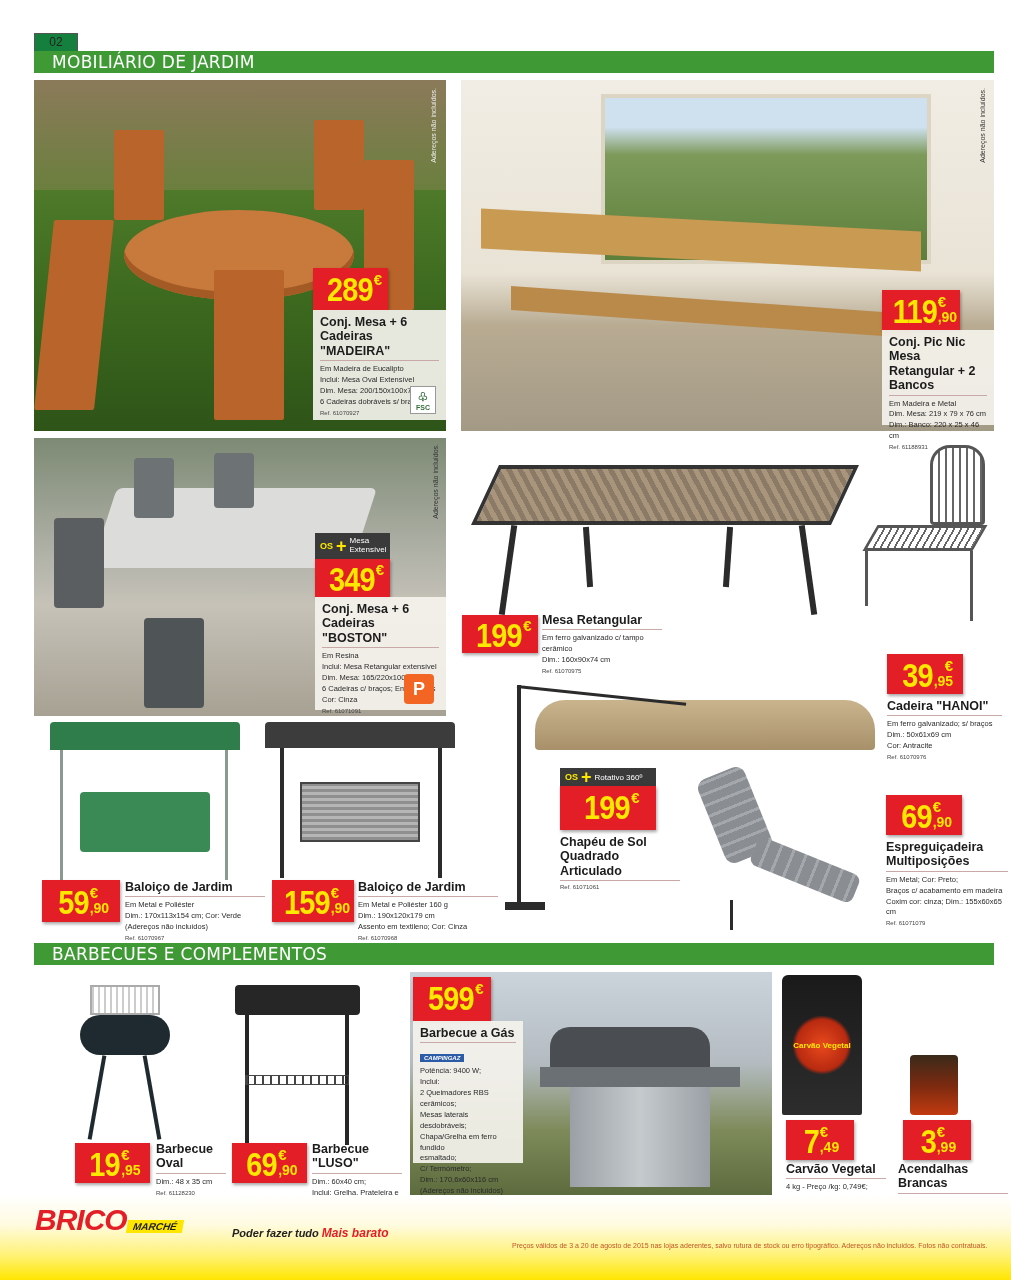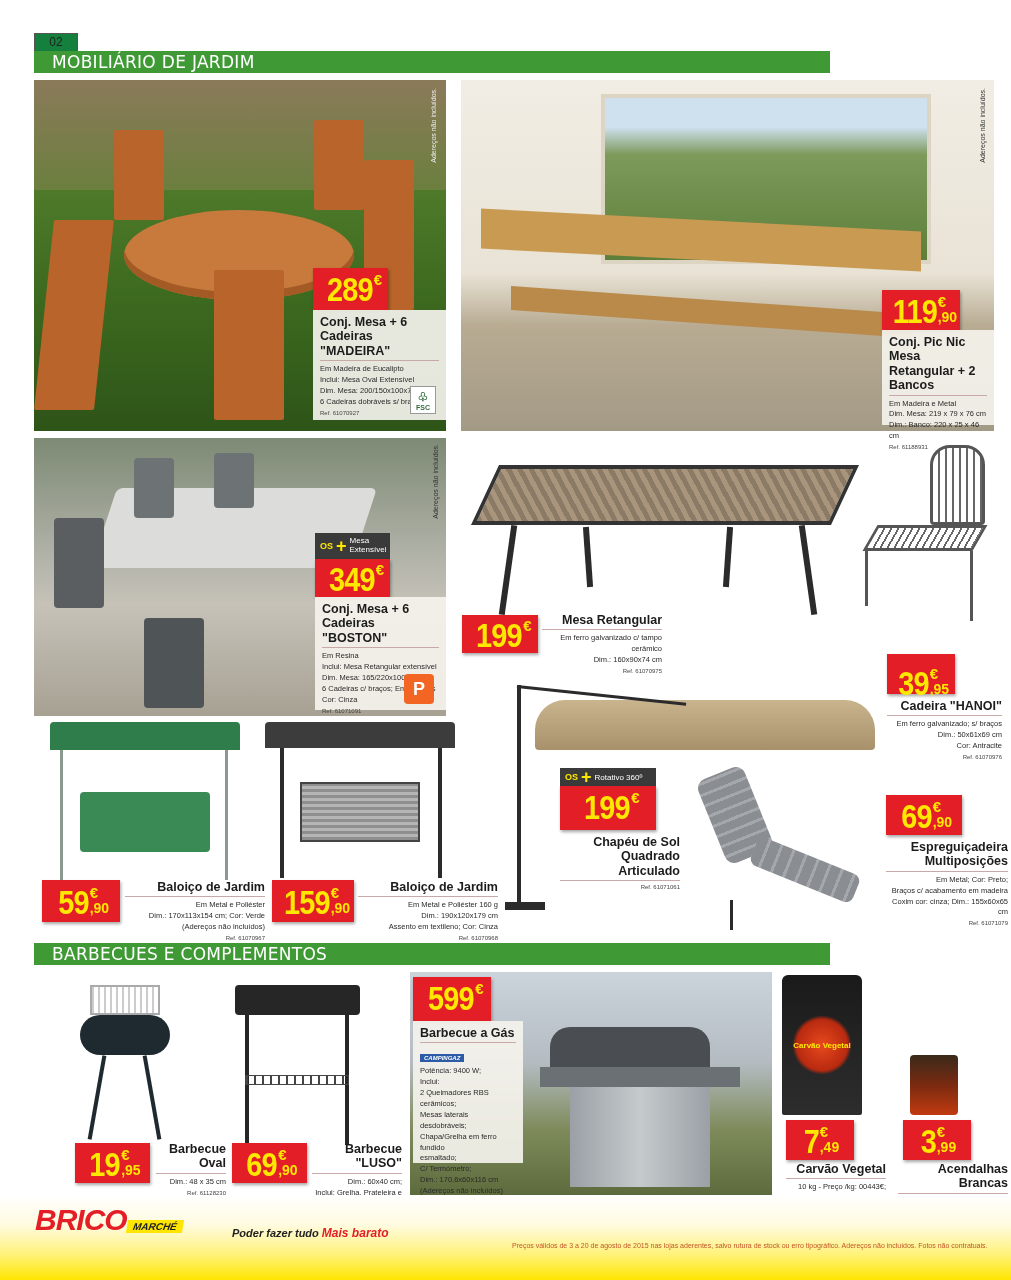--- a/index.html
+++ b/index.html
@@ -1,31 +1,31 @@
 <!DOCTYPE html>
 <html><head>
 <meta charset="utf-8">
 <style>
   * { box-sizing: border-box; margin: 0; padding: 0; }
   body { width: 1011px; height: 1280px; background: #ffffff; font-family: "Liberation Sans", sans-serif; position: relative; overflow: hidden; }
   .abs { position: absolute; }
   .page-num { left: 34px; top: 33px; width: 44px; height: 18px; border: 1px solid #555; border-bottom: none; background: #15803d; font-size: 12px; color: #222; text-align: center; line-height: 17px; }
-  .section-bar { left: 34px; height: 22px; width: 796px; background: #3f9a35; color: #fff; font-size: 17px; line-height: 22px; padding-left: 18px; font-family: "DejaVu Sans", sans-serif; letter-spacing: 0.3px; }
+  .section-bar { left: 34px; height: 22px; width: 960px; background: #3f9a35; color: #fff; font-size: 17px; line-height: 22px; padding-left: 18px; font-family: "DejaVu Sans", sans-serif; letter-spacing: 0.3px; }
   .photo { overflow: hidden; }
   .grass { background: linear-gradient(180deg, #6b8a3e 0%, #4f7a2a 30%, #3d6b1f 60%, #2e5418 100%); }
   .picnic { background: linear-gradient(180deg, #f1ede4 0%, #e9e3d6 55%, #b8ab92 70%, #a39a86 100%); }
   .picnic .window { position:absolute; left:140px; top:14px; width:330px; height:170px; background: linear-gradient(180deg,#cfe0ef 0%,#cfe0ef 18%,#7d9a5b 35%,#5d7f3a 100%); border:4px solid #ddd5c3; }
   .boston { background: linear-gradient(180deg, #7d8a74 0%, #aeb0a6 40%, #c6c2b8 60%, #a7a193 100%); }
   .tag { background: #e41e26; color: #ffe800; font-weight: bold; font-family: "Liberation Sans Narrow", "Liberation Sans", sans-serif; line-height: 1; display: flex; align-items: flex-start; justify-content: center; box-shadow: 1px 2px 3px rgba(0,0,0,0.35); }
   .tag .main { font-size: 34px; letter-spacing: -1px; transform: scaleX(0.85); transform-origin: right center; }
   .tag .sup { display: flex; flex-direction: column; font-size: 15px; margin-left: 1px; }
   .tag .sup .eur { font-size: 15px; }
   .tag .sup .cents { font-size: 14px; margin-top: 1px; }
   .info { background: rgba(244,242,236,0.93); padding: 5px 7px; color: #222; }
-  .info-plain { color: #222; text-align: right; }
+  .info-plain { color: #222; }
   .pname { font-size: 12.5px; font-weight: bold; line-height: 1.15; color: #1c1c1c; border-bottom: 1px solid #c9a8a8; padding-bottom: 2px; margin-bottom: 3px; font-family: "Liberation Sans", sans-serif; }
   .pdesc { font-size: 7.5px; line-height: 1.45; color: #2a2a2a; }
   .pref { font-size: 6px; color: #444; margin-top: 2px; }
   .extra-band { background: #3a3a3a; color: #fff; font-size: 8px; display: flex; align-items: center; padding: 2px 5px; gap: 3px; }
   .extra-band .os { color: #ffe800; font-size: 9px; font-weight: bold; }
   .extra-band .plus { color: #ffe800; font-size: 18px; font-weight: bold; line-height: 14px; }
   .vert-note { writing-mode: vertical-rl; transform: rotate(180deg); font-size: 7px; color: #333; }
   .logo-fsc { width: 26px; height: 28px; border: 1px solid #999; background: #fff; display: flex; flex-direction: column; align-items: center; justify-content: center; font-size: 7px; color: #356c3c; font-weight: bold; }
   .logo-perfect { width: 30px; height: 30px; background: #f26522; border-radius: 4px; color: #fff; font-size: 18px; font-weight: bold; display: flex; align-items: center; justify-content: center; }
   .campingaz { background: #2c5ca8; color: #fff; font-size: 6px; font-weight: bold; padding: 1px 4px; display: inline-block; margin: 2px 0 4px 0; font-style: italic; }
@@ -151,21 +151,21 @@
   </div>
   <div class="pref">Ref. 61070975</div>
 </div>
 
 <div class="abs" style="left:860px; top:445px; width:140px; height:190px;">
   <div style="position:absolute; left:70px; top:0; width:55px; height:80px; border:3px solid #555; border-radius:20px 20px 4px 4px; background:repeating-linear-gradient(90deg,transparent 0 5px,#666 5px 7px);"></div>
   <div style="position:absolute; left:10px; top:80px; width:110px; height:26px; border:3px solid #555; background:repeating-linear-gradient(90deg,transparent 0 5px,#666 5px 7px); transform:skewX(-30deg);"></div>
   <div class="shape-dark" style="left:5px; top:106px; width:3px; height:55px; background:#555;"></div>
   <div class="shape-dark" style="left:110px; top:106px; width:3px; height:70px; background:#555;"></div>
 </div>
-<div class="abs tag" style="left:887px; top:654px; width:68px; height:40px; padding-top:12px;">
+<div class="abs tag" style="left:887px; top:654px; width:76px; height:40px; padding-top:4px;text-align:right;">
   <span class="main">39</span>
   <span class="sup">
       <span class="eur">€</span>
       <span class="cents">,95</span>
     </span>
 </div>
 <div class="abs info-plain" style="left:887px; top:699px; width:115px;">
   <div class="pname">Cadeira "HANOI"</div>
   <div class="pdesc">
     <div>Em ferro galvanizado; s/ braços</div>
@@ -345,21 +345,21 @@
 <div class="abs tag" style="left:786px; top:1120px; width:68px; height:40px; padding-top:4px;">
   <span class="main">7</span>
   <span class="sup">
       <span class="eur">€</span>
       <span class="cents">,49</span>
     </span>
 </div>
 <div class="abs info-plain" style="left:786px; top:1162px; width:100px;">
   <div class="pname">Carvão Vegetal</div>
   <div class="pdesc">
-    <div>10 kg - Preço /kg: 00443€;</div>
+    <div>4 kg - Preço /kg: 0,749€;</div>
   </div>
   <div class="pref">Ref. 61156562</div>
 </div>
 
 <div class="abs" style="left:910px; top:1055px; width:48px; height:60px; background:linear-gradient(180deg,#3a2a1a 0%,#7a2a10 50%,#c23a10 100%); border-radius:4px;"></div>
 <div class="abs tag" style="left:903px; top:1120px; width:68px; height:40px; padding-top:4px;">
   <span class="main">3</span>
   <span class="sup">
       <span class="eur">€</span>
       <span class="cents">,99</span>

